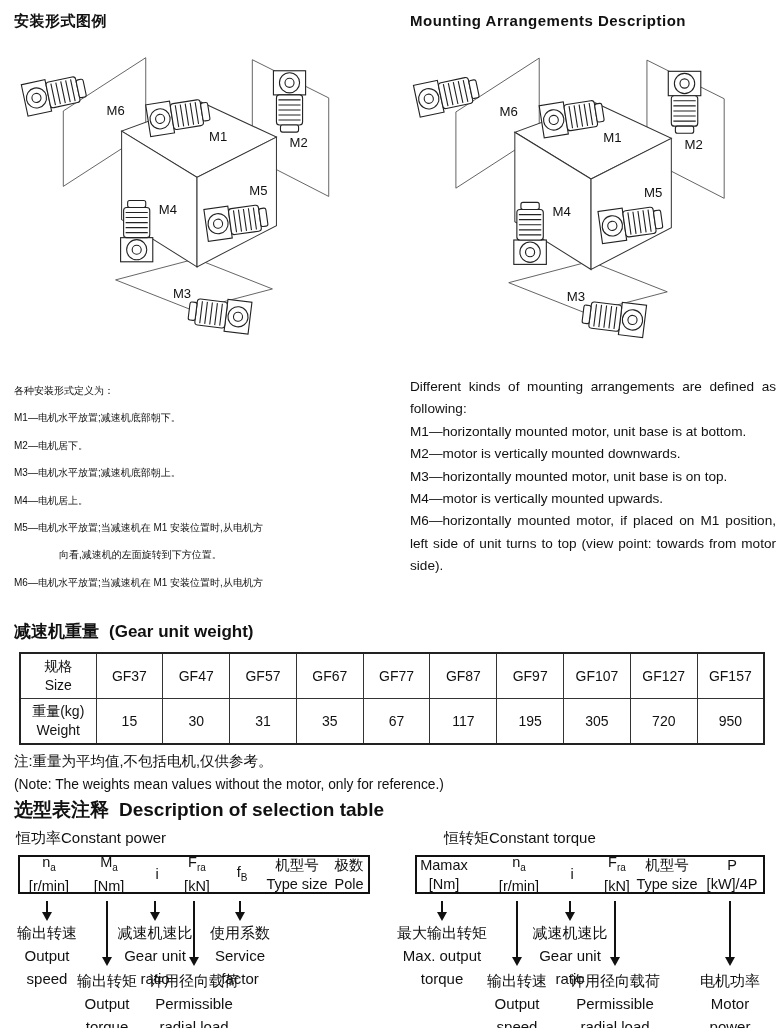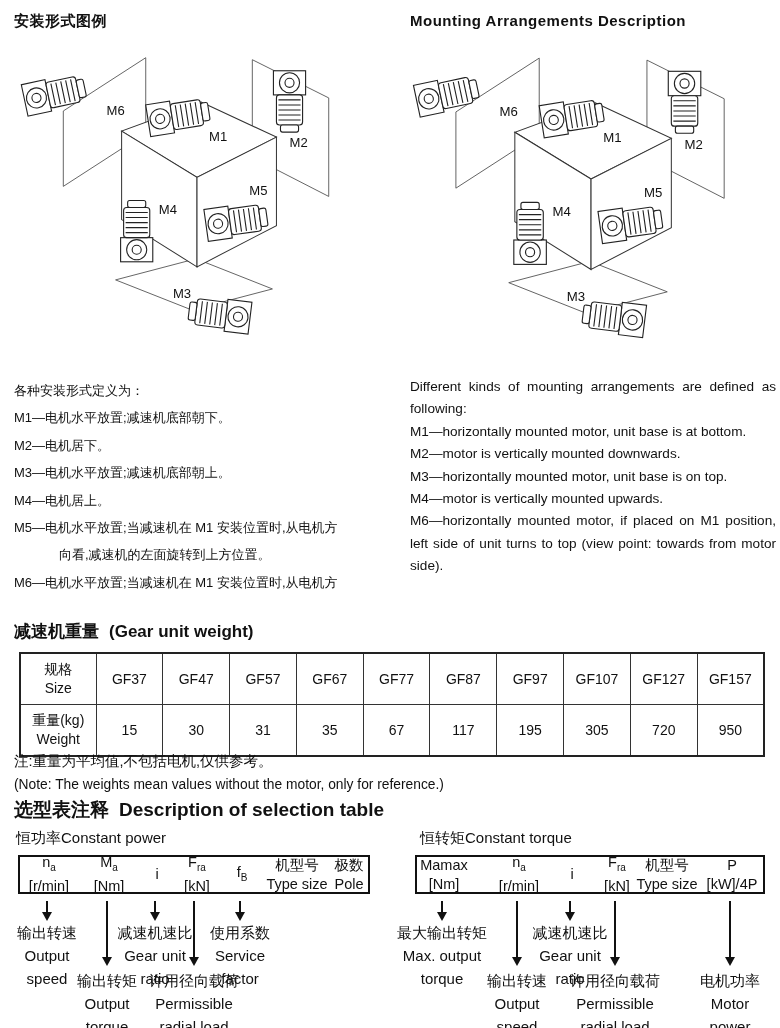--- a/index.html
+++ b/index.html
@@ -16,43 +16,43 @@
 
   .diagram { position:absolute; top:48px; }
   .diagram-left { left:8px; }
   .diagram-right { left:400px; }
   .s { fill:#fff; stroke:#222; stroke-width:1.1; }
   path.s { fill:none; }
   .plane { fill:none; stroke:#555; stroke-width:.9; }
   .face { fill:#fff; stroke:#333; stroke-width:1; }
   .dlbl { font:13px "Liberation Sans",sans-serif; fill:#111; }
 
-  .defs-cn { position:absolute; left:14px; top:377px; width:385px; font-size:13px; line-height:27.4px; }
+  .defs-cn { position:absolute; left:14px; top:377px; width:385px; font-size:10px; line-height:27.4px; }
   .defs-cn .cont { padding-left:45px; }
   .defs-en { position:absolute; left:410px; top:376px; width:366px; font-size:13.6px; line-height:22.4px; }
   .defs-en p { text-align:justify; }
 
   .sec-title { position:absolute; left:14px; font-weight:bold; }
   .wt-title { top:620px; font-size:17px; }
   .sel-title { top:797px; font-size:19px; }
   .sec-title .en { margin-left:10px; }
 
-  table.wt { position:absolute; left:19px; top:652px; width:746px; height:105px;
+  table.wt { position:absolute; left:19px; top:652px; width:746px; height:93px;
     border-collapse:collapse; table-layout:fixed; font-size:14px; text-align:center; }
   table.wt th, table.wt td { border:1px solid #333; font-weight:normal; vertical-align:middle; line-height:19px; }
   table.wt { border:2px solid #222; }
 
   .note { position:absolute; left:14px; font-size:14.5px; }
   .note-cn { top:752px; }
   .note-en { top:777px; font-size:13.8px; text-align:justify; width:640px; }
 
   .subtt { position:absolute; top:829px; font-size:15px; }
   .subtt .en { }
   .subtt-left { left:16px; }
-  .subtt-right { left:420px; }
+  .subtt-right { left:444px; }
 
   .selbox { position:absolute; top:855px; height:39px; border:2px solid #111; background:#fff; }
   .selbox-left { left:18px; width:352px; }
   .selbox-right { left:415px; width:350px; }
   .sel-col { position:absolute; top:0; height:100%; transform:translateX(-50%);
     display:flex; flex-direction:column; justify-content:center; text-align:center;
     font-size:14.5px; line-height:19px; white-space:nowrap; }
   .sel-col sub { font-size:10px; }
   .sel-col .unit:empty { display:none; }
 
@@ -114,21 +114,21 @@
     <use href="#mnt"></use>
   </svg>
 
   <div class="defs-cn">
     <div>各种安装形式定义为：</div>
     <div>M1—电机水平放置;减速机底部朝下。</div>
     <div>M2—电机居下。</div>
     <div>M3—电机水平放置;减速机底部朝上。</div>
     <div>M4—电机居上。</div>
     <div>M5—电机水平放置;当减速机在 M1 安装位置时,从电机方</div>
-    <div class="cont">向看,减速机的左面旋转到上方位置。</div>
+    <div class="cont">向看,减速机的左面旋转到下方位置。</div>
     <div>M6—电机水平放置;当减速机在 M1 安装位置时,从电机方</div>
   </div>
 
   <div class="defs-en">
     <p>Different kinds of mounting arrangements are defined as following:</p>
     <p>M1—horizontally mounted motor, unit base is at bottom.</p>
     <p>M2—motor is vertically mounted downwards.</p>
     <p>M3—horizontally mounted motor, unit base is on top.</p>
     <p>M4—motor is vertically mounted upwards.</p>
     <p>M6—horizontally mounted motor, if placed on M1 position, left side of unit turns to top (view point: towards from motor side).</p>

